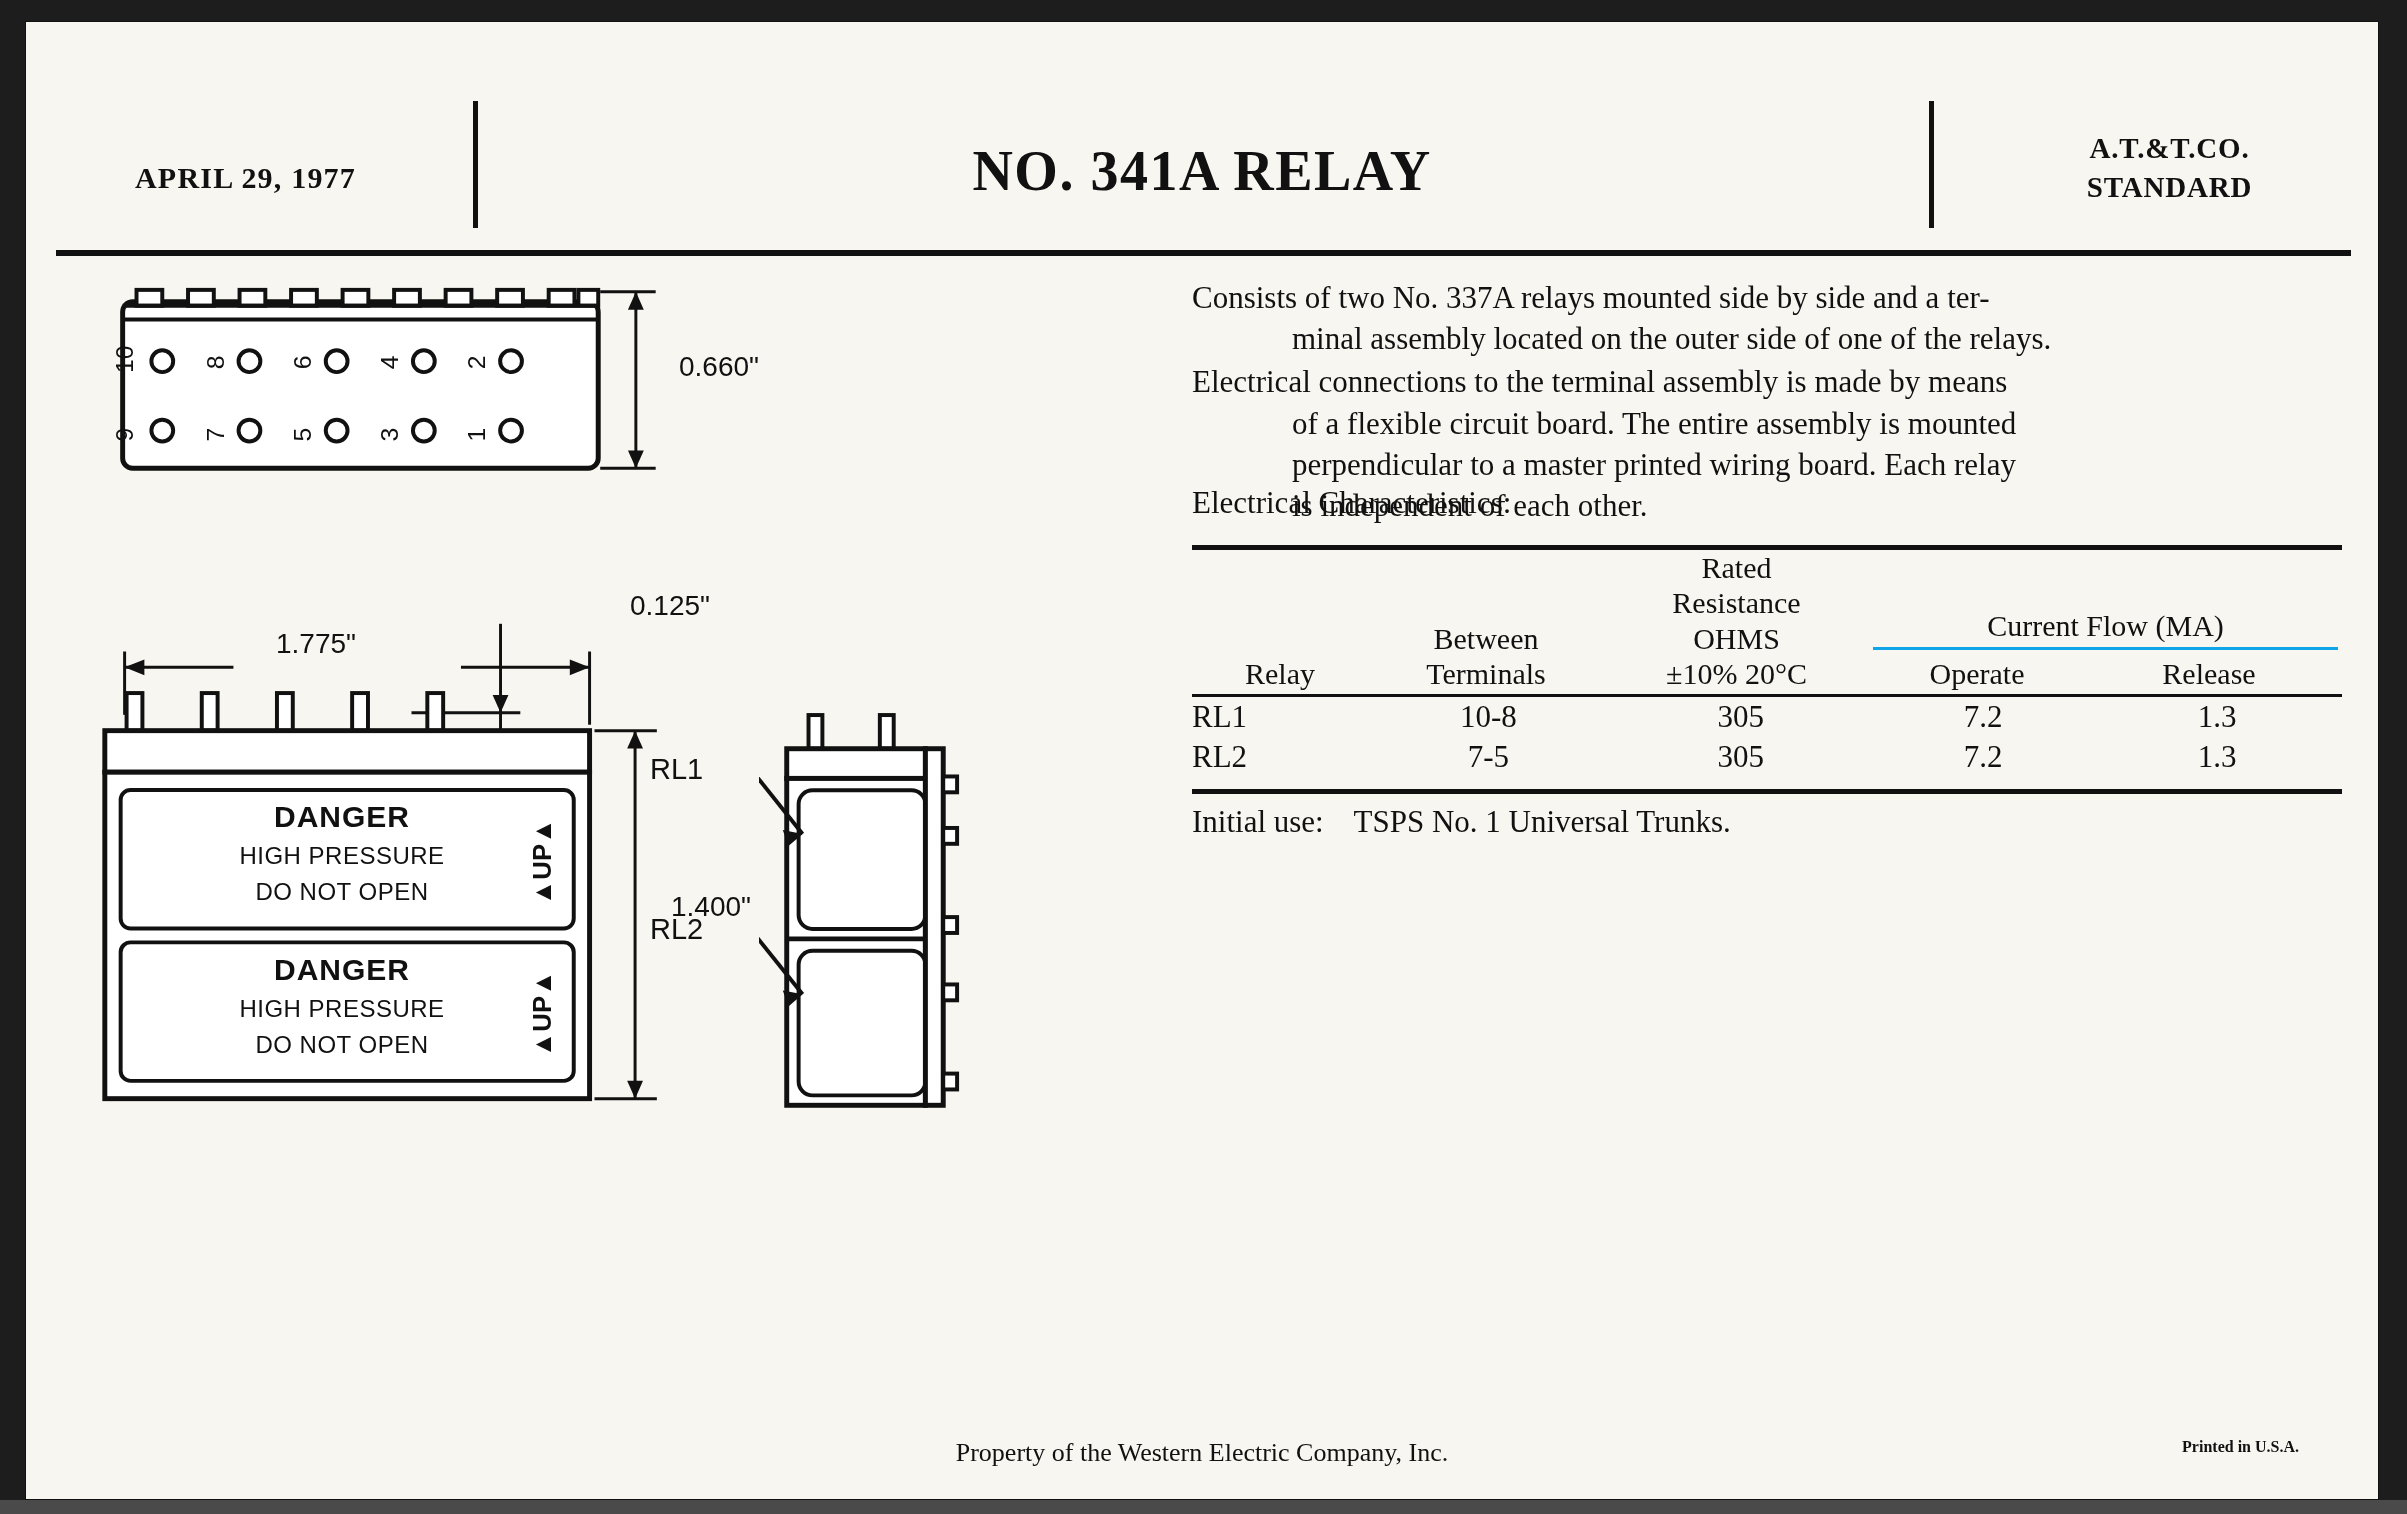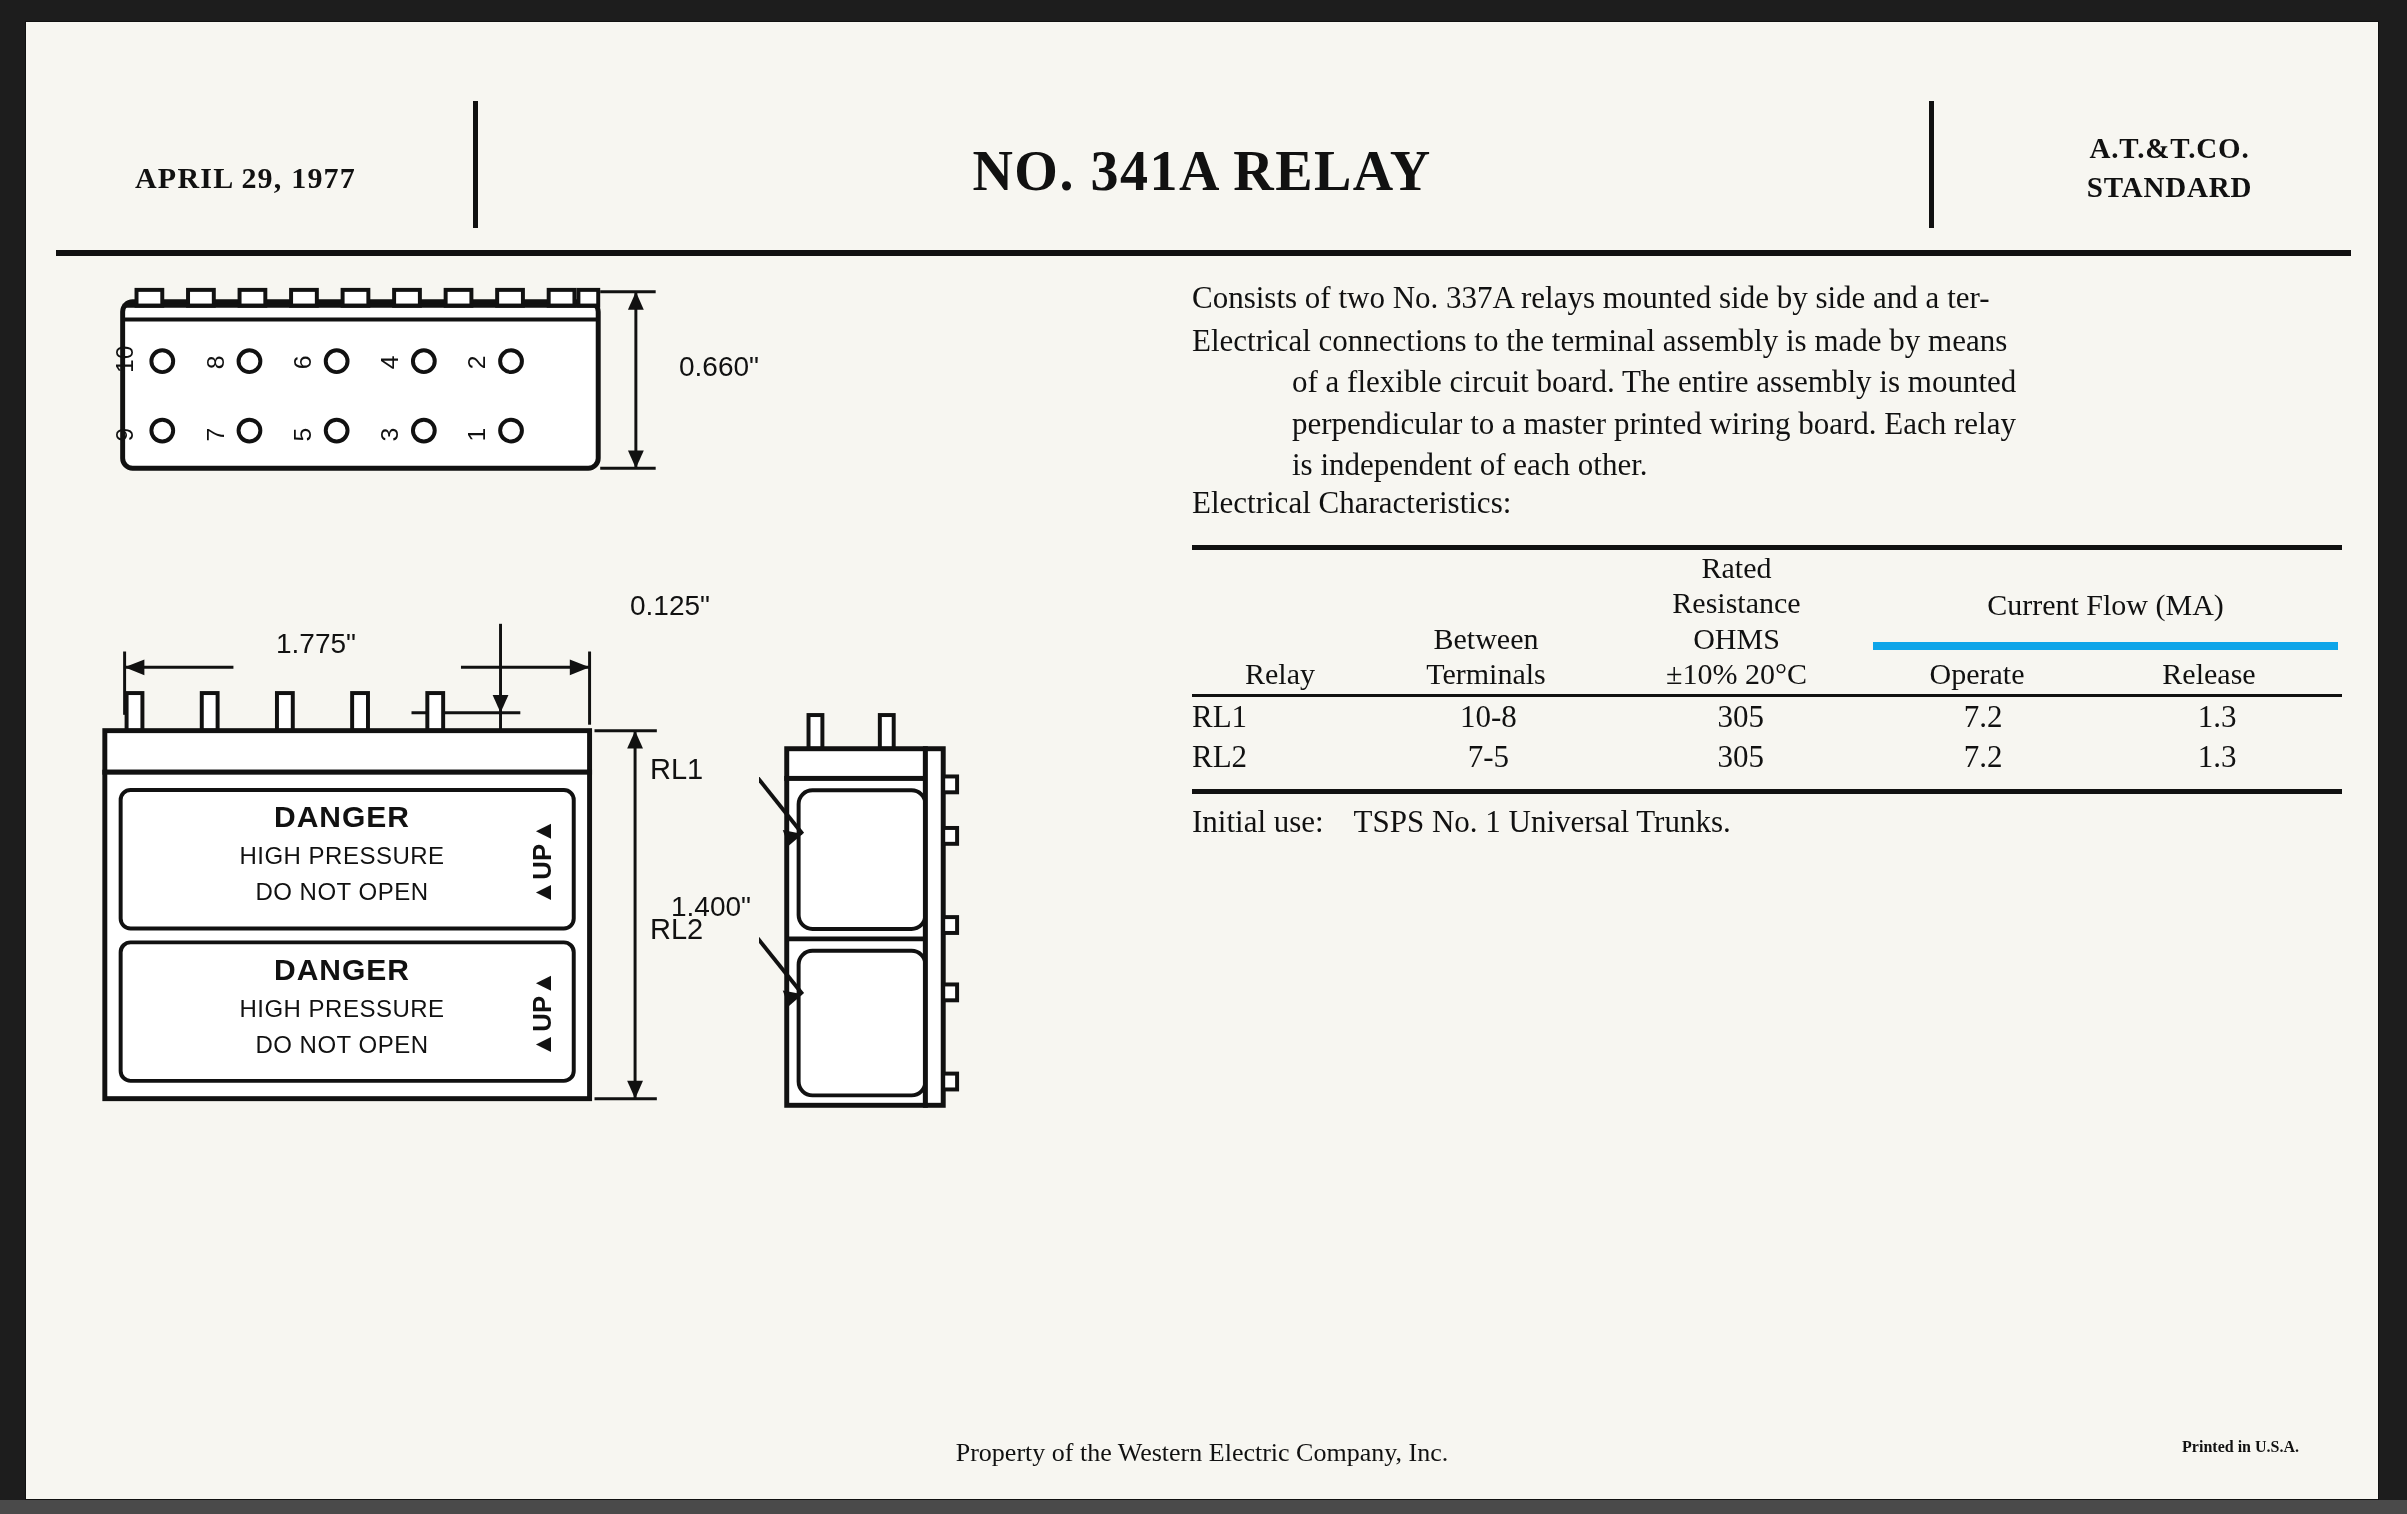--- a/index.html
+++ b/index.html
@@ -145,22 +145,22 @@
     text-align: center;
     font-weight: normal;
   }
   .th-relay { width: 176px; text-align: left; padding-left: 4px; }
   .th-between { width: 236px; }
   .th-res { width: 265px; }
   .th-op { width: 216px; }
   .th-rel { width: 248px; }
   .hdr-cell { vertical-align: bottom; line-height: 1.18; padding-bottom: 6px; }
   .cf-group {
-    border-bottom: 8px solid #0ea5e9;
-    padding-bottom: 20px;
+    border-bottom: 3px solid #0ea5e9;
+    padding-bottom: 4px;
   }
   .body-row td { padding: 2px 0 2px 0; font-size: 31px; }
   .body-row td.th-relay { text-align: left; }
   .initial-use {
     position: absolute;
     left: 1166px;
     top: 782px;
     font-size: 31px;
     color: #111;
   }
@@ -206,20 +206,21 @@
       <div>A.T.&amp;T.CO.</div>
       <div>STANDARD</div>
     </div>
     <div class="hdr-rule-v1"></div>
     <div class="hdr-rule-v2"></div>
     <div class="hdr-rule-h"></div>
 
     <div class="desc">
       <p class="p-hang">
         <span>Consists of two No. 337A relays mounted side by side and a ter-</span><br>
+        <span style="padding-left:50px">minal assembly located on the outer side of one of the relays.</span>
       </p>
       <p class="p-hang">
         <span>Electrical connections to the terminal assembly is made by means</span><br>
         <span style="padding-left:50px">of a flexible circuit board.  The entire assembly is mounted</span><br>
         <span style="padding-left:50px">perpendicular to a master printed wiring board.  Each relay</span><br>
         <span style="padding-left:50px">is independent of each other.</span>
       </p>
     </div>
     <div class="elec-char">Electrical Characteristics:</div>
 

